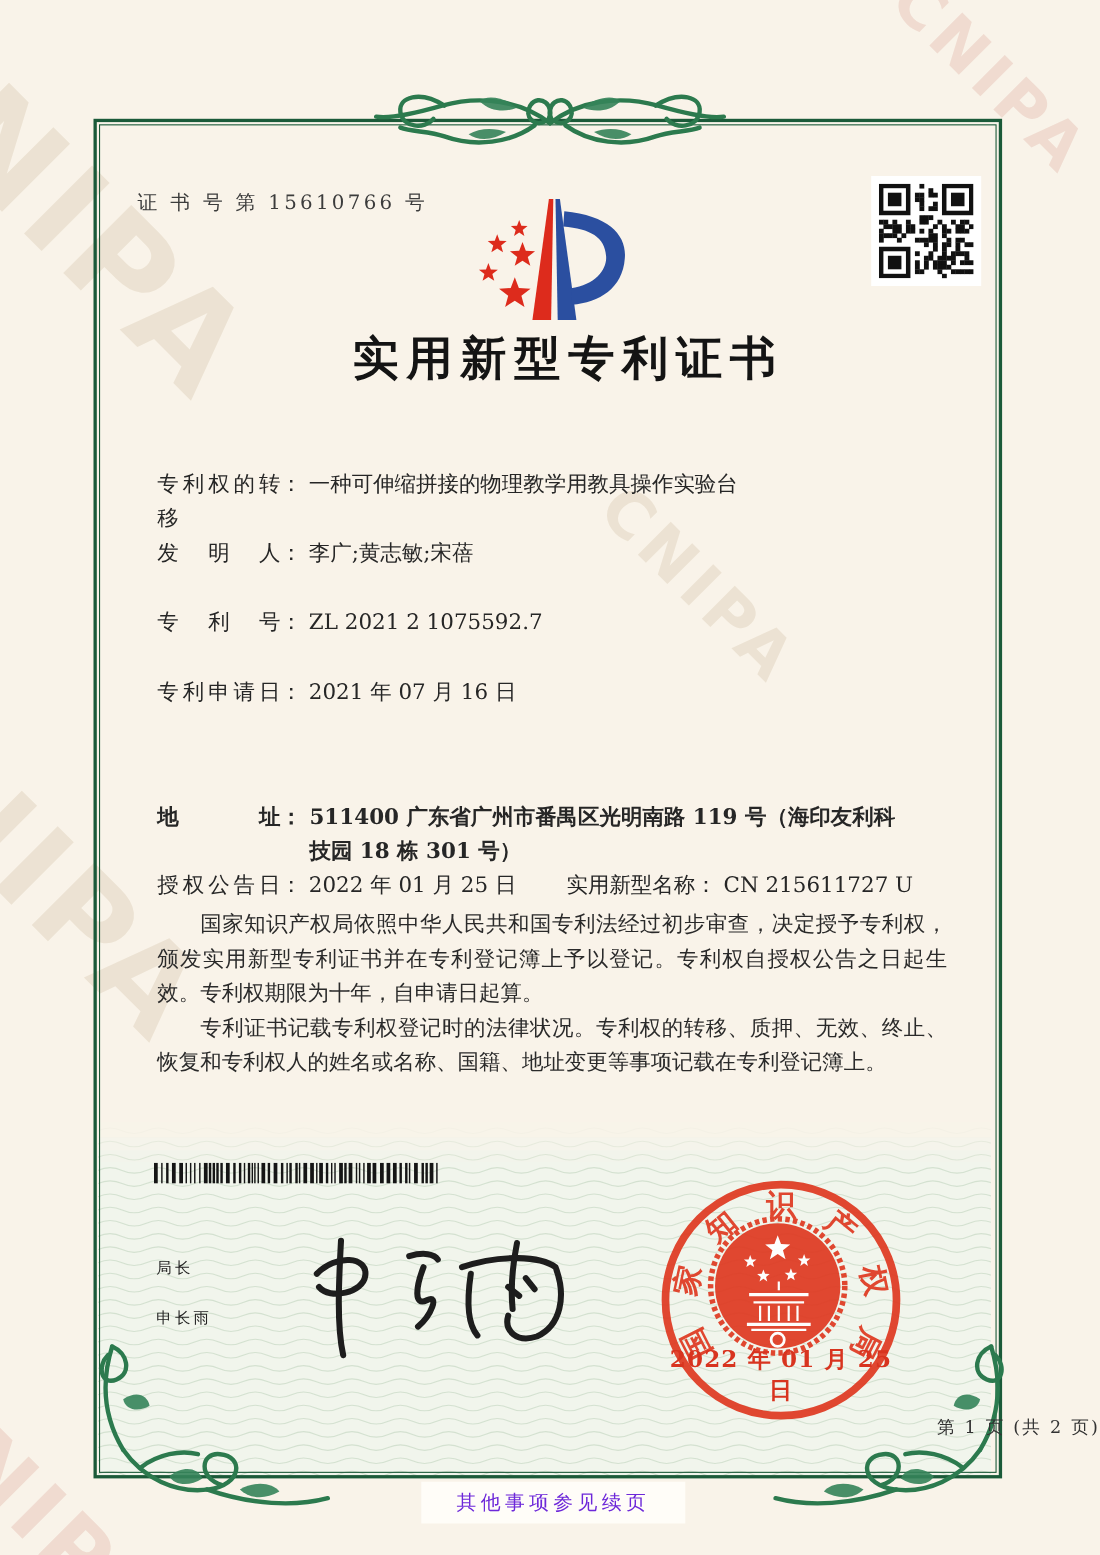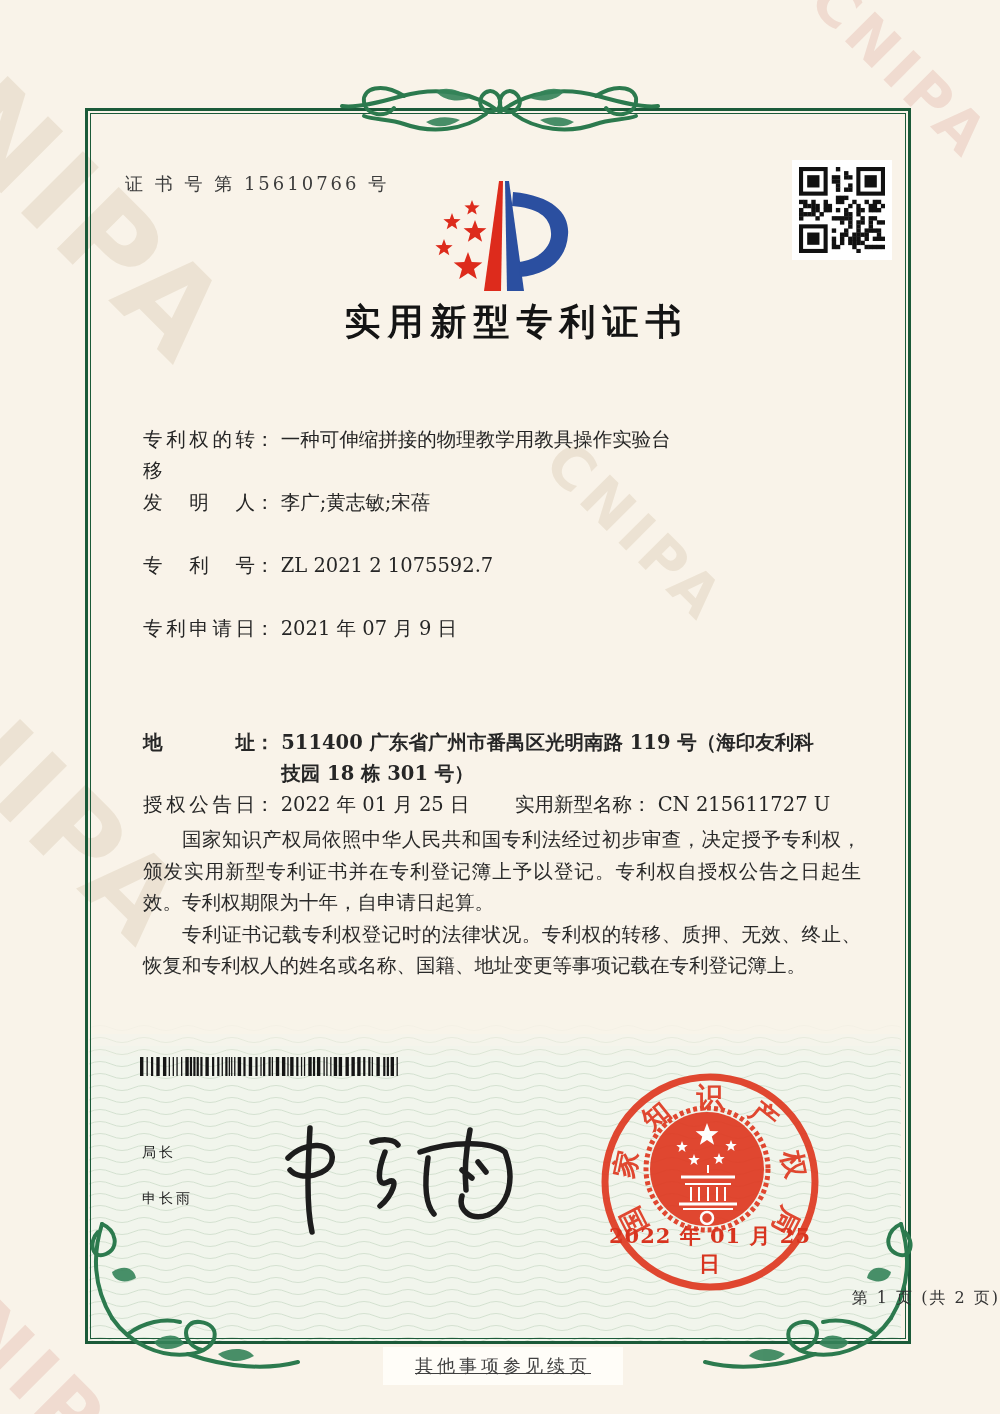--- a/index.html
+++ b/index.html
@@ -10,38 +10,38 @@
       letter-spacing:6px;transform:rotate(45deg);transform-origin:0 0;color:rgba(164,128,80,.14);
       pointer-events:none;white-space:nowrap;}
   .wm.pink{color:rgba(205,125,112,.20);}
   
   .frame{position:absolute;left:85px;top:108px;width:820px;height:1230px;
          border:3px solid #1b5a39;}
   .frame-inner{position:absolute;inset:2px;border:1px solid #1b5a39;}
   .band{position:absolute;left:89px;top:1020px;width:812px;height:321px;overflow:hidden;}
   
   .certno{position:absolute;left:125px;top:172px;font-size:18px;letter-spacing:3px;color:#3c3c3c;}
-  .title{position:absolute;left:0;right:0;top:298px;text-align:center;font-size:36px;
+  .title{position:absolute;left:0;right:0;top:298px;text-align:center;font-size:42px;
          font-weight:bold;letter-spacing:7px;color:#141414;margin-left:33px;}
   .row{position:absolute;left:143px;width:724px;font-size:19.5px;color:#262626;line-height:31px;}
   .lbl{display:inline-block;width:112px;text-align:justify;text-align-last:justify;vertical-align:top;}
   .colon{vertical-align:top;}
   .val{vertical-align:top;}
   .val.addr{display:inline-block;width:548px;}
   .grant2{position:absolute;left:372px;top:0;}
   .paras{position:absolute;left:143px;top:824px;width:718px;font-size:19.5px;line-height:31.5px;
          text-align:justify;color:#2a2a2a;}
   .paras p{margin:0;text-indent:2em;}
   .sig-label{position:absolute;left:142px;font-size:14px;letter-spacing:3px;color:#222;}
   .seal-date{position:absolute;left:598px;top:1222px;width:224px;text-align:center;font-size:21px;
              letter-spacing:1px;color:#d8341f;font-weight:bold;z-index:6;}
   .pageinfo{position:absolute;left:0;right:0;top:1288px;text-align:right;font-size:16px;
             letter-spacing:2px;color:#333;}
   .contbox{position:absolute;left:383px;top:1347px;width:240px;height:38px;background:#fffdf8;
-           display:flex;align-items:center;justify-content:center;font-size:18px;letter-spacing:4px;color:#404040;text-decoration:underline;}
+           display:flex;align-items:center;justify-content:center;font-size:18px;letter-spacing:4px;color:#6d28d9;}
   .qrbox{position:absolute;left:792px;top:160px;width:100px;height:100px;background:#fff;
          display:flex;align-items:center;justify-content:center;}
   .abs{position:absolute;}
   .ring-char{fill:#df3a22;font-size:27px;font-weight:bold;text-anchor:middle;dominant-baseline:central;
              font-family:"DejaVu Serif",serif;}
   svg{display:block;}
 </style>
 </head>
 <body>
 
@@ -301,21 +301,21 @@
   <div class="row" style="top:487px;">
     <span class="lbl">发明人</span><span class="colon">：</span>
     <span class="val">李广;黄志敏;宋蓓</span>
   </div>
   <div class="row" style="top:550px;">
     <span class="lbl">专利号</span><span class="colon">：</span>
     <span class="val">ZL 2021 2 1075592.7</span>
   </div>
   <div class="row" style="top:613px;">
     <span class="lbl">专利申请日</span><span class="colon">：</span>
-    <span class="val">2021 年 07 月 9 日</span>
+    <span class="val">2021 年 07 月 16 日</span>
   </div>
   <div class="row" style="top:727px;font-weight:bold;">
     <span class="lbl">地址</span><span class="colon">：</span>
     <span class="val addr">511400 广东省广州市番禺区光明南路 119 号（海印友利科技园 18 栋 301 号）</span>
   </div>
   <div class="row" style="top:789px;">
     <span class="lbl">授权公告日</span><span class="colon">：</span>
     <span class="val">2022 年 01 月 25 日</span>
     <span class="grant2">
       <span>实用新型名称</span><span>：</span>

